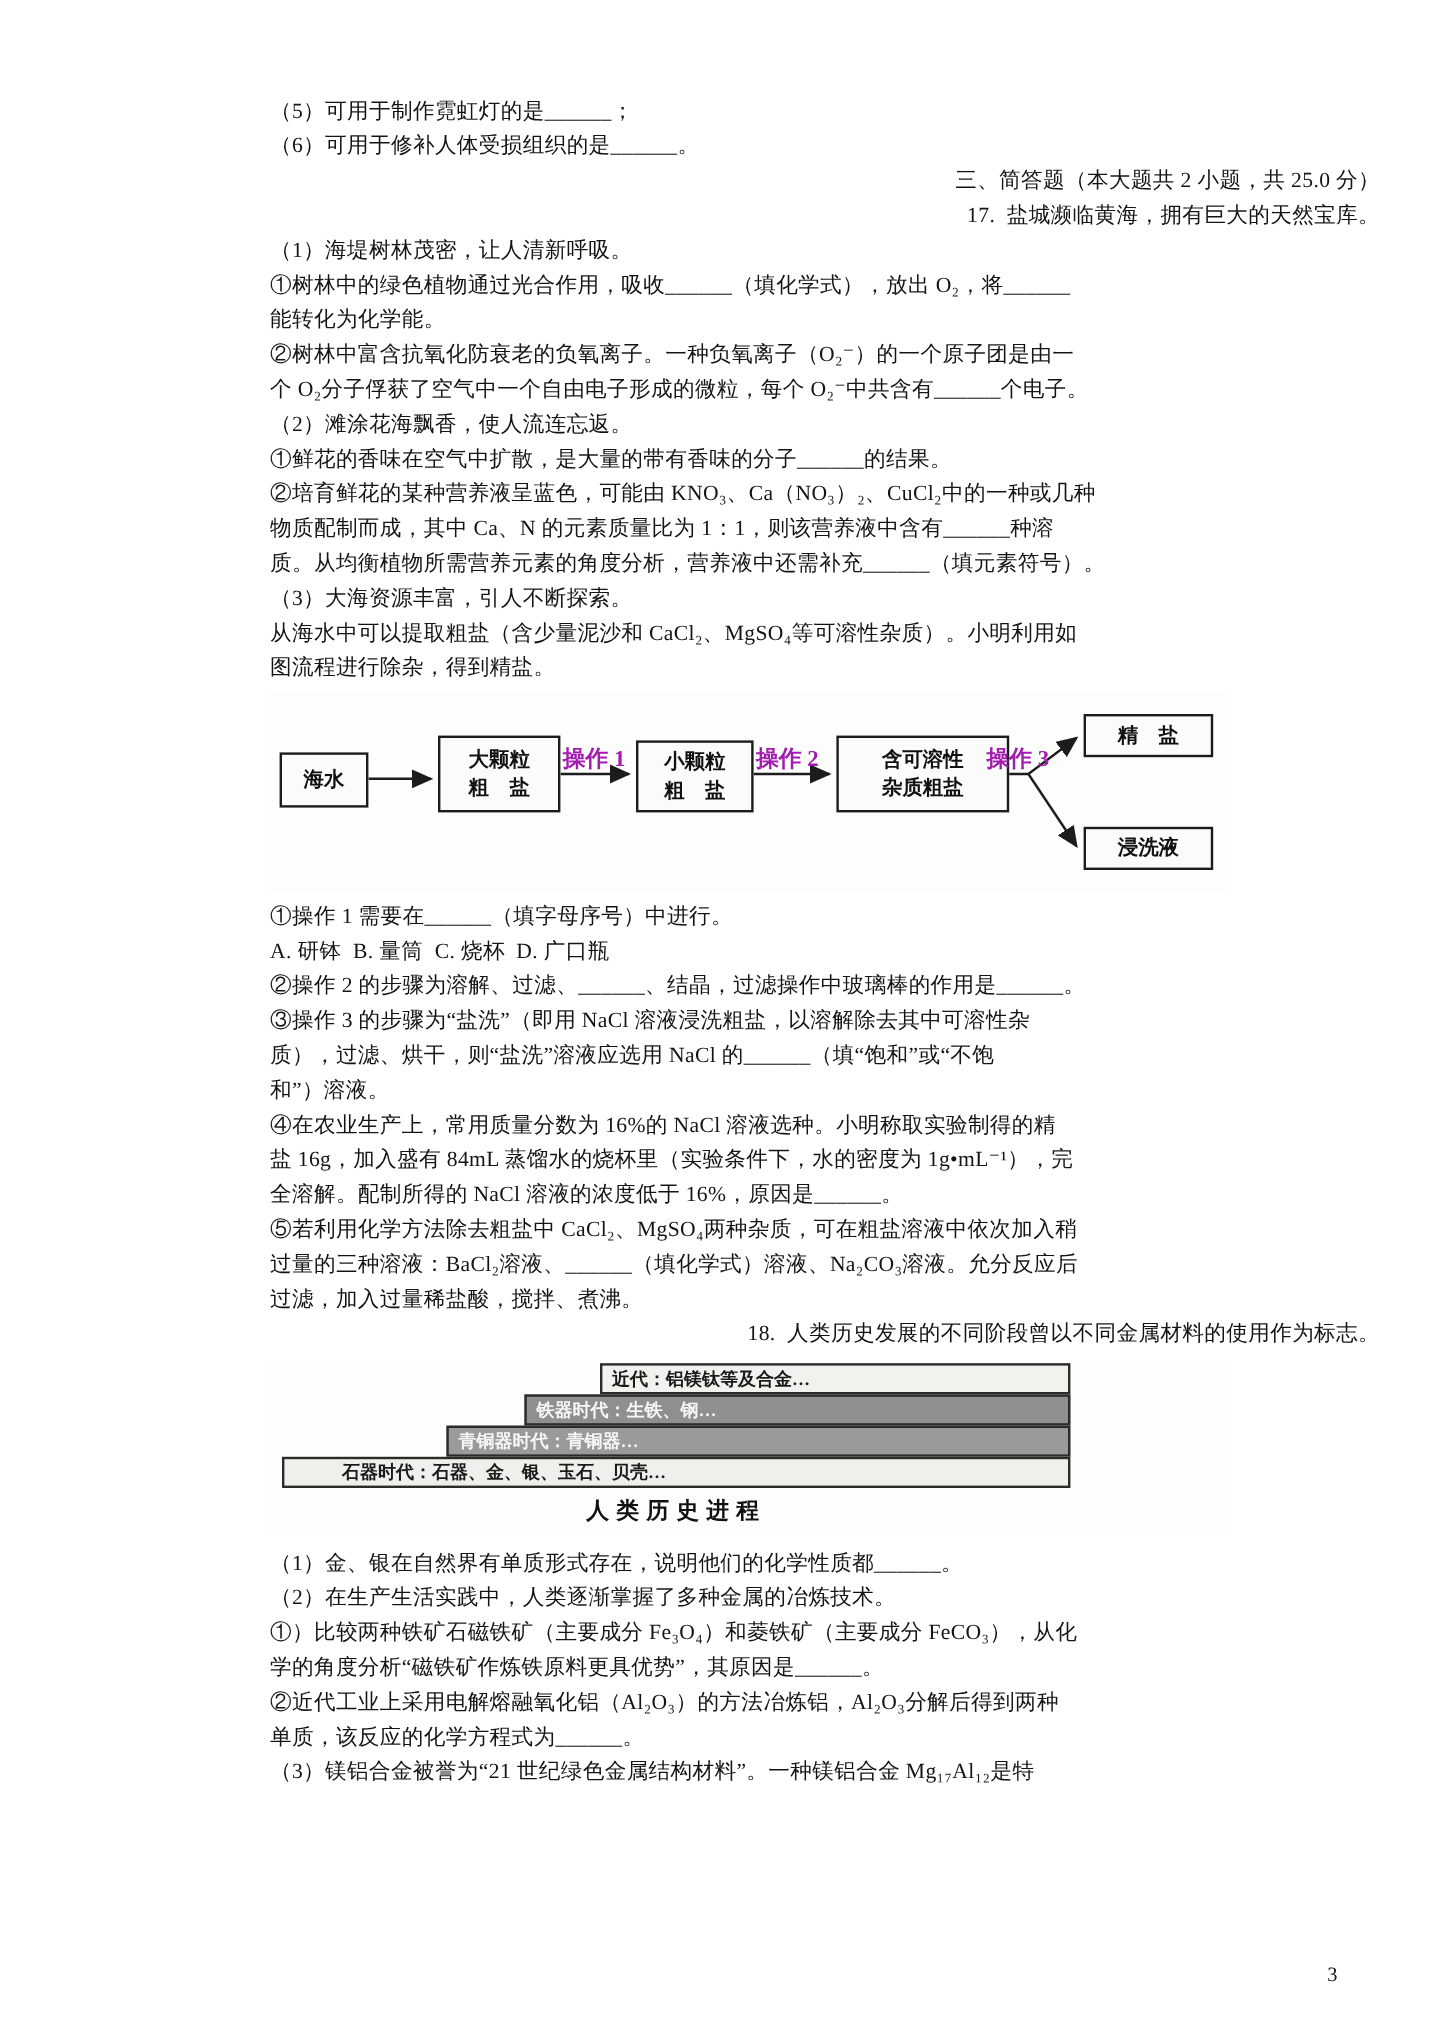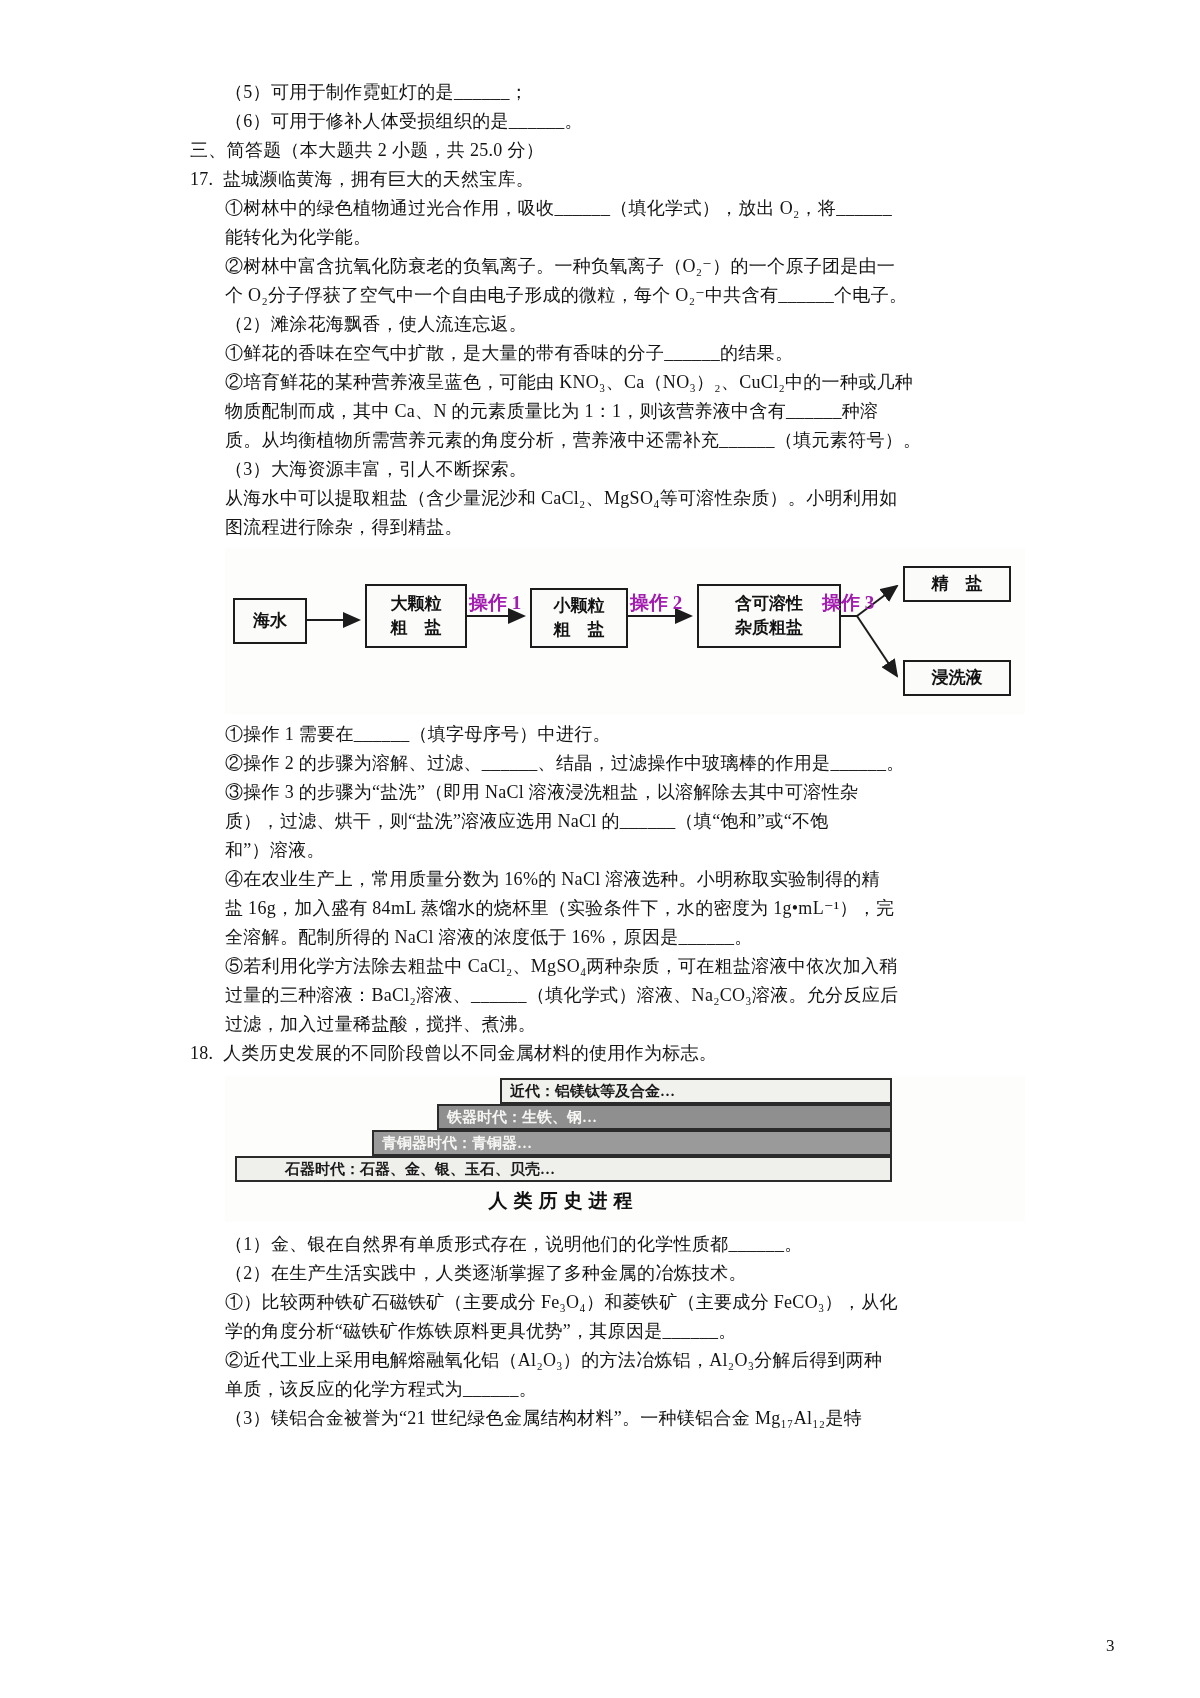--- a/index.html
+++ b/index.html
@@ -13,21 +13,21 @@
     overflow:hidden;
   }
   .doc { position:absolute; top:78px; left:190px; width:960px; }
   .line {
     white-space:pre;
     font-size:18px;
     line-height:29px;
     height:29px;
     letter-spacing:0.3px;
   }
-  .line.l0 { margin-left:0; }
+  .line.l0 { margin-left:0;text-align:right; }
   .line.l1 { margin-left:35px; }
 
   
   .figure { position:relative; margin-left:35px; background:#fdfdfc; }
   .flowchart { width:800px; height:166px; margin-top:6px; margin-bottom:6px; }
   .fc-box {
     position:absolute;
     border:2px solid #1c1c1c;
     background:#fbfbfa;
     display:flex; align-items:center; justify-content:center;
@@ -86,20 +86,21 @@
   <div>
 
       <div class="line l1">（5）可用于制作霓虹灯的是______；</div>
 
       <div class="line l1">（6）可用于修补人体受损组织的是______。</div>
 
       <div class="line l0">三、简答题（本大题共 2 小题，共 25.0 分）</div>
 
       <div class="line l0">17.  盐城濒临黄海，拥有巨大的天然宝库。</div>
 
+      <div class="line l1">（1）海堤树林茂密，让人清新呼吸。</div>
 
       <div class="line l1">①树林中的绿色植物通过光合作用，吸收______（填化学式），放出 O₂，将______</div>
 
       <div class="line l1">能转化为化学能。</div>
 
       <div class="line l1">②树林中富含抗氧化防衰老的负氧离子。一种负氧离子（O₂⁻）的一个原子团是由一</div>
 
       <div class="line l1">个 O₂分子俘获了空气中一个自由电子形成的微粒，每个 O₂⁻中共含有______个电子。</div>
 
       <div class="line l1">（2）滩涂花海飘香，使人流连忘返。</div>
@@ -144,20 +145,21 @@
     <div class="fc-box b-rinse">浸洗液</div>
     <span class="fc-label lab-op1">操作 1</span>
     <span class="fc-label lab-op2">操作 2</span>
     <span class="fc-label lab-op3">操作 3</span>
   </div>
 
   <div>
 
       <div class="line l1">①操作 1 需要在______（填字母序号）中进行。</div>
 
+      <div class="line l1">A. 研钵  B. 量筒  C. 烧杯  D. 广口瓶</div>
 
       <div class="line l1">②操作 2 的步骤为溶解、过滤、______、结晶，过滤操作中玻璃棒的作用是______。</div>
 
       <div class="line l1">③操作 3 的步骤为“盐洗”（即用 NaCl 溶液浸洗粗盐，以溶解除去其中可溶性杂</div>
 
       <div class="line l1">质），过滤、烘干，则“盐洗”溶液应选用 NaCl 的______（填“饱和”或“不饱</div>
 
       <div class="line l1">和”）溶液。</div>
 
       <div class="line l1">④在农业生产上，常用质量分数为 16%的 NaCl 溶液选种。小明称取实验制得的精</div>

